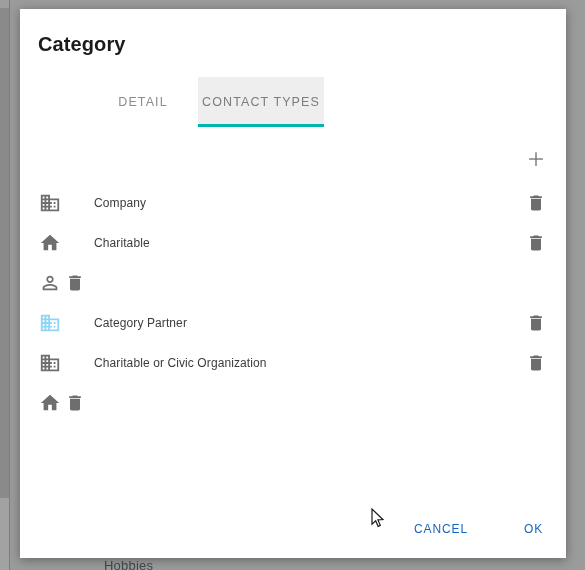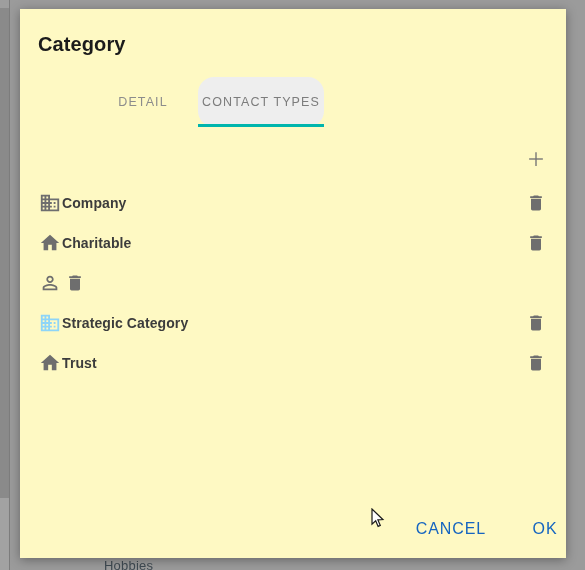--- a/index.html
+++ b/index.html
@@ -50,21 +50,21 @@
     white-space: nowrap;
   }
 
   
   #dialog {
     position: absolute;
     left: 20px;
     top: 9px;
     width: 546px;
     height: 549px;
-    background: #fef9c3;
+    background: #ffffff;
     box-shadow: 0 2px 10px rgba(0,0,0,.35);
     box-sizing: border-box;
     overflow: hidden;
   }
 
   #dialog-title {
     position: absolute;
     left: 18px;
     top: 24px;
     font-size: 20px;
@@ -101,21 +101,21 @@
   }
   .tab-underline {
     position: absolute;
     left: 0;
     bottom: 0;
     width: 100%;
     height: 3px;
     background: #00b5ad;
   }
   #tab-detail   { left: 68px;  width: 110px; }
-  #tab-contact  { left: 178px; width: 126px; border-radius: 16px; }
+  #tab-contact  { left: 178px; width: 126px; }
 
   
   #add-row {
     position: absolute;
     left: 0;
     top: 130px;
     width: 546px;
     height: 42px;
   }
   #add-button {
@@ -147,26 +147,26 @@
   .row-icon {
     width: 24px;
     height: 24px;
     margin-left: 18px;
     flex: 0 0 24px;
     display: flex;
     align-items: center;
     justify-content: center;
   }
   .row-label {
-    font-size: 14px;
+    margin-left: 32px;
+    font-size: 12px;
     color: #3c3c3c;
     letter-spacing: .1px;
     flex: 1 1 auto;
     white-space: nowrap;
-    font-weight: bold;
   }
   .row-delete {
     width: 26px;
     height: 26px;
     margin-right: 17px;
     flex: 0 0 26px;
     display: flex;
     align-items: center;
     justify-content: center;
     cursor: pointer;
@@ -178,26 +178,25 @@
     left: 0;
     bottom: 0;
     width: 546px;
     height: 56px;
   }
   .footer-btn {
     position: absolute;
     top: 12px;
     height: 30px;
     line-height: 30px;
-    font-size: 16px;
+    font-size: 12px;
     letter-spacing: .9px;
     color: #1565c0;
     cursor: pointer;
     user-select: none;
-    text-align: center;
   }
   #btn-cancel { right: 78px; width: 74px; }
   #btn-ok     { right: 0; width: 42px; }
 
   
   #mouse-cursor {
     position: absolute;
     left: 371px;
     top: 508px;
     width: 14px;
@@ -277,34 +276,46 @@
             <path fill="#6e6e6e" d="M6 19c0 1.1.9 2 2 2h8c1.1 0 2-.9 2-2V7H6v12zM19 4h-3.5l-1-1h-5l-1 1H5v2h14V4z"></path>
           </svg>
         </span>
       </div>
       <div class="type-row">
         <span class="row-icon">
           <svg width="22" height="22" viewBox="0 0 24 24" aria-hidden="true">
             <path fill="#8ed5f8" d="M12 7V3H2v18h20V7H12zM6 19H4v-2h2v2zm0-4H4v-2h2v2zm0-4H4V9h2v2zm0-4H4V5h2v2zm4 12H8v-2h2v2zm0-4H8v-2h2v2zm0-4H8V9h2v2zm0-4H8V5h2v2zm10 12h-8v-2h2v-2h-2v-2h2v-2h-2V9h8v10zm-2-8h-2v2h2v-2zm0 4h-2v2h2v-2z"></path>
           </svg>
         </span>
-        <span class="row-label">Strategic Category</span>
+        <span class="row-label">Category Partner</span>
+        <span class="row-delete">
+          <svg width="20" height="20" viewBox="0 0 24 24" aria-hidden="true">
+            <path fill="#6e6e6e" d="M6 19c0 1.1.9 2 2 2h8c1.1 0 2-.9 2-2V7H6v12zM19 4h-3.5l-1-1h-5l-1 1H5v2h14V4z"></path>
+          </svg>
+        </span>
+      </div>
+      <div class="type-row">
+        <span class="row-icon">
+          <svg width="22" height="22" viewBox="0 0 24 24" aria-hidden="true">
+            <path fill="#6e6e6e" d="M12 7V3H2v18h20V7H12zM6 19H4v-2h2v2zm0-4H4v-2h2v2zm0-4H4V9h2v2zm0-4H4V5h2v2zm4 12H8v-2h2v2zm0-4H8v-2h2v2zm0-4H8V9h2v2zm0-4H8V5h2v2zm10 12h-8v-2h2v-2h-2v-2h2v-2h-2V9h8v10zm-2-8h-2v2h2v-2zm0 4h-2v2h2v-2z"></path>
+          </svg>
+        </span>
+        <span class="row-label">Charitable or Civic Organization</span>
         <span class="row-delete">
           <svg width="20" height="20" viewBox="0 0 24 24" aria-hidden="true">
             <path fill="#6e6e6e" d="M6 19c0 1.1.9 2 2 2h8c1.1 0 2-.9 2-2V7H6v12zM19 4h-3.5l-1-1h-5l-1 1H5v2h14V4z"></path>
           </svg>
         </span>
       </div>
       <div class="type-row">
         <span class="row-icon">
           <svg width="22" height="22" viewBox="0 0 24 24" aria-hidden="true">
             <path fill="#6e6e6e" d="M10 20v-6h4v6h5v-8h3L12 3 2 12h3v8z"></path>
           </svg>
         </span>
-        <span class="row-label">Trust</span>
         <span class="row-delete">
           <svg width="20" height="20" viewBox="0 0 24 24" aria-hidden="true">
             <path fill="#6e6e6e" d="M6 19c0 1.1.9 2 2 2h8c1.1 0 2-.9 2-2V7H6v12zM19 4h-3.5l-1-1h-5l-1 1H5v2h14V4z"></path>
           </svg>
         </span>
       </div>
     </div>
 
   <div id="footer">
     <div class="footer-btn" id="btn-cancel">CANCEL</div>

